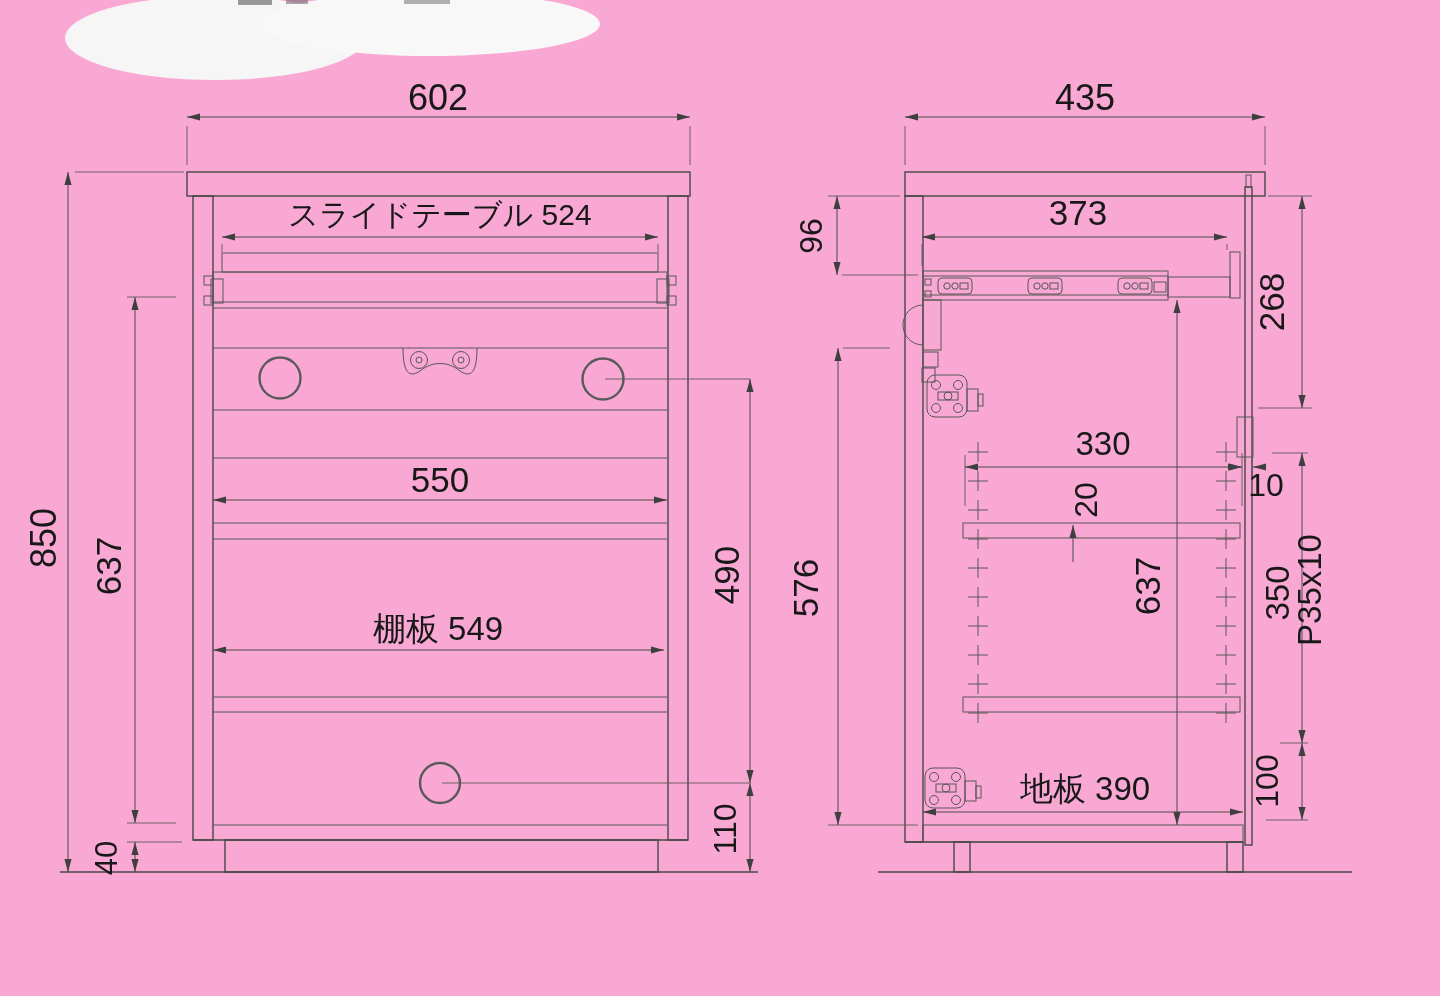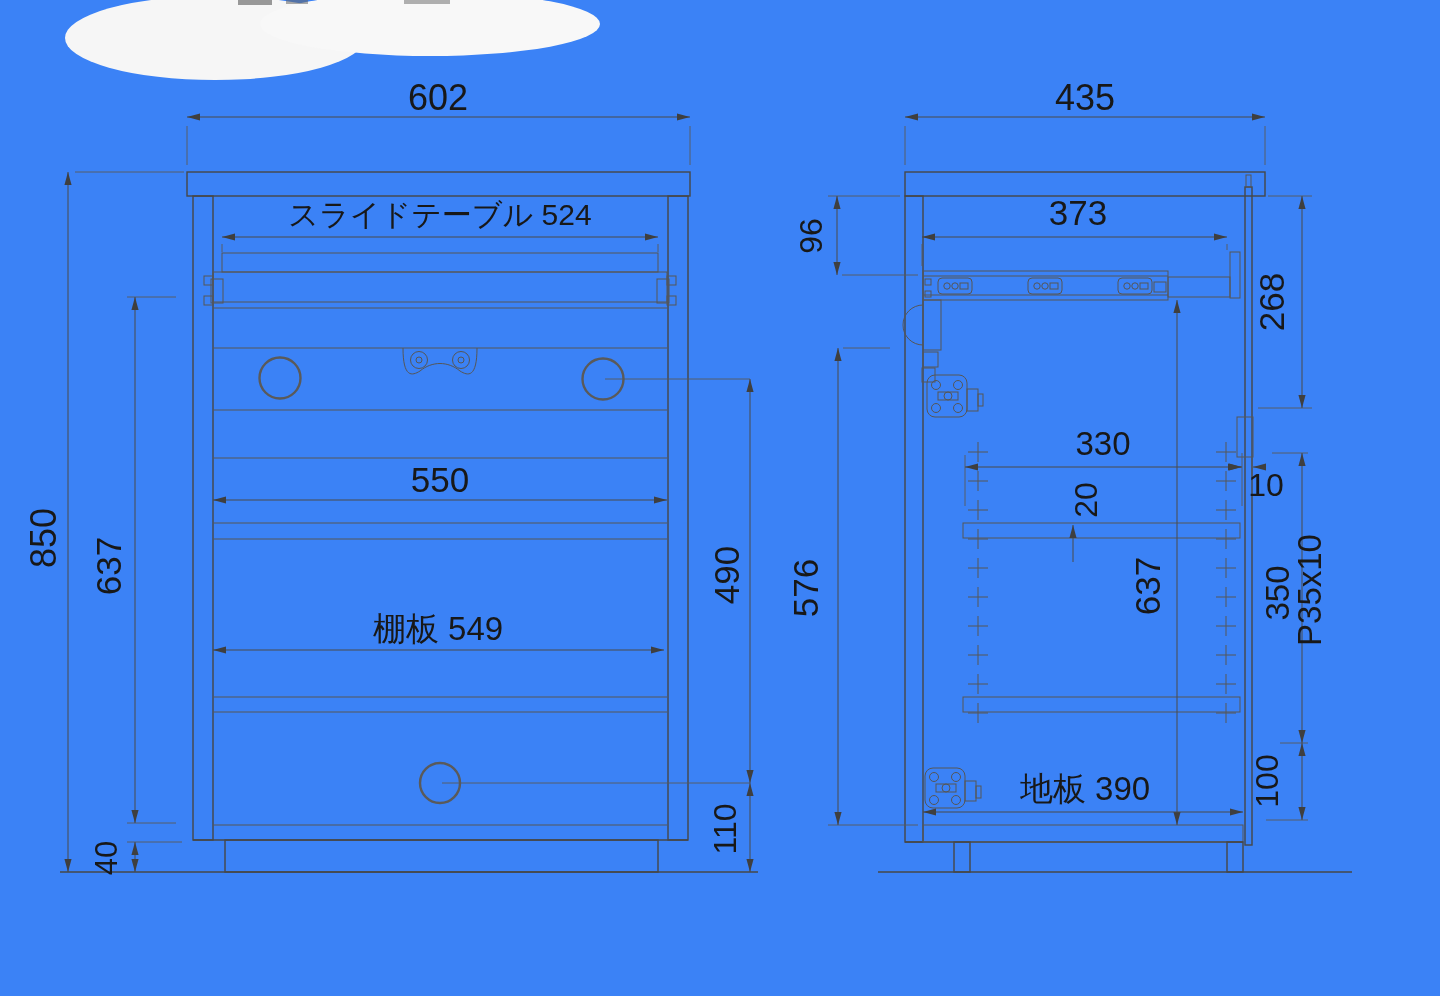--- a/index.html
+++ b/index.html
@@ -1,16 +1,16 @@
 <!DOCTYPE html>
 <html><head>
 <meta charset="utf-8">
 <style>
   html,body{margin:0;padding:0;background:#ffffff;}
-  .canvas{position:relative;width:1440px;height:996px;background:#3b82f6;overflow:hidden;}
+  .canvas{position:relative;width:1440px;height:996px;background:#f9a8d4;overflow:hidden;}
   svg{display:block;}
   text{fill:#181818;font-family:"Liberation Sans","DejaVu Sans",sans-serif;}
   .obj{fill:none;stroke:#474747;stroke-width:1.4;}
   .det{fill:none;stroke:#565656;stroke-width:1;}
   .bold{fill:none;stroke:#5a5a5a;stroke-width:2.4;}
   .dim{fill:none;stroke:#4a4a4a;stroke-width:1;}
   .ext{fill:none;stroke:#5a5a5a;stroke-width:0.9;}
   .t36{font-size:36px;} .t35{font-size:35px;} .t33{font-size:33px;}
   .t32{font-size:32px;} .t31{font-size:31px;} .t30{font-size:30px;}
 </style>

